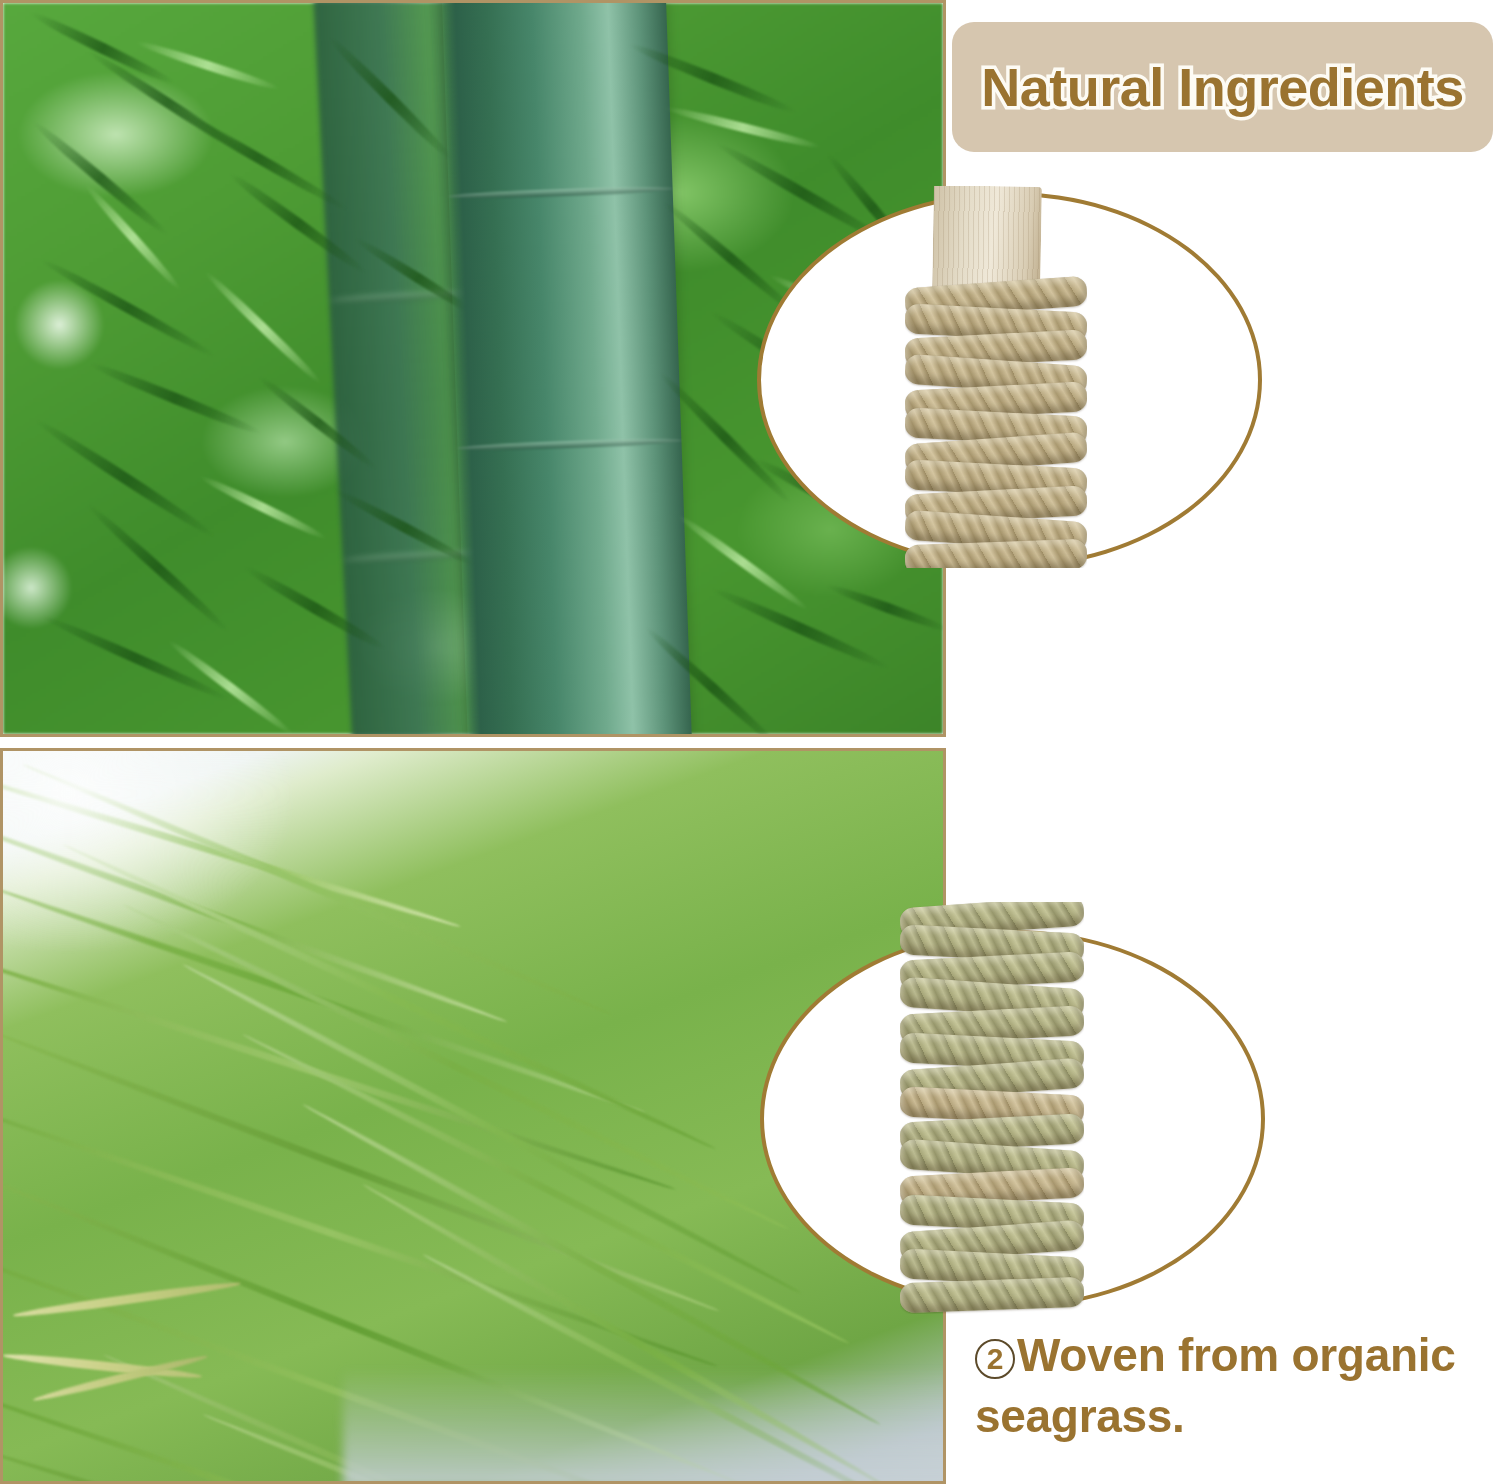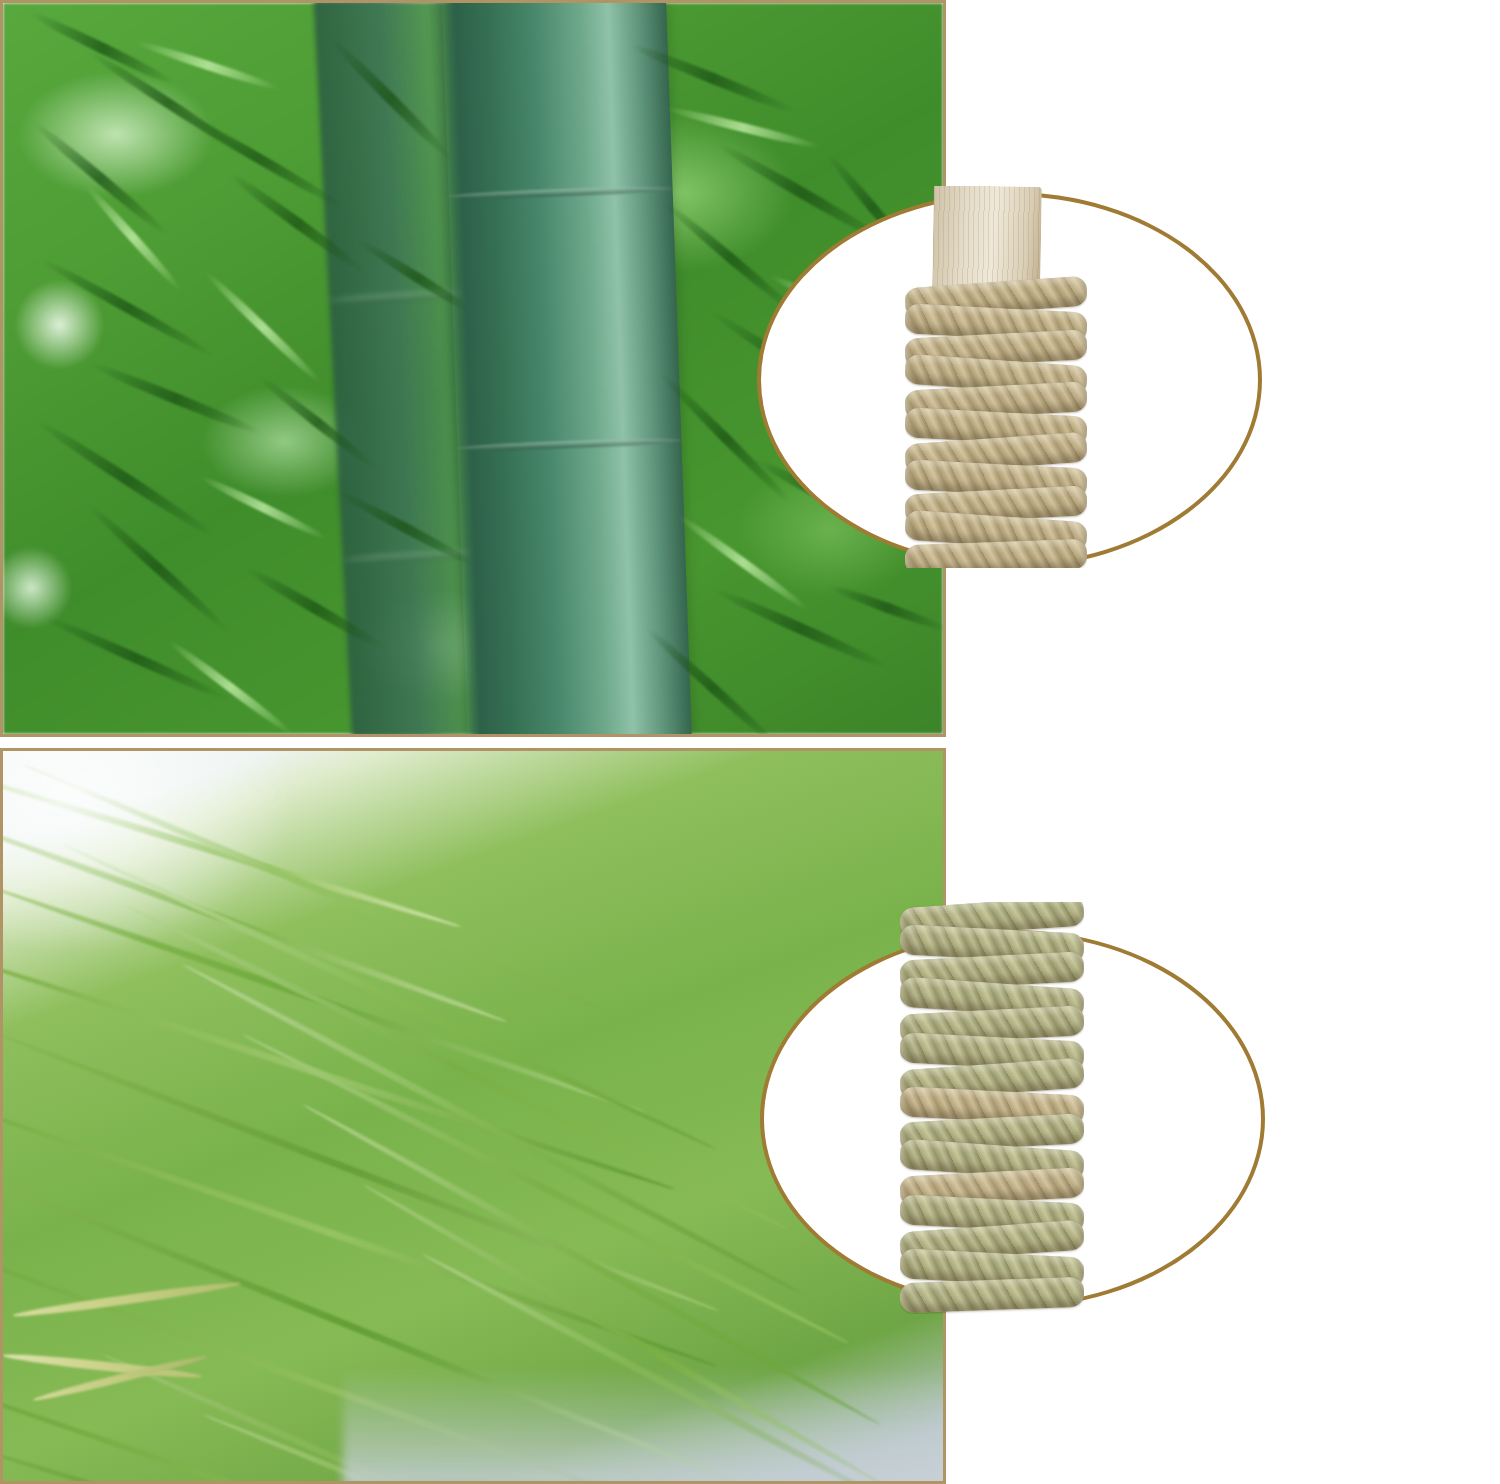--- a/index.html
+++ b/index.html
@@ -316,20 +316,23 @@
       <div class="blade" style="left:10px;  top:560px; width:230px; height:9px; background:linear-gradient(90deg,#d9dca0,#c6cf84,#b0bd6e); transform:rotate(-8deg);"></div>
       <div class="blade" style="left:0px;   top:600px; width:200px; height:9px; background:linear-gradient(90deg,#e0e2ae,#ccd28a,#b6c276); transform:rotate(6deg);"></div>
       <div class="blade" style="left:30px;  top:645px; width:180px; height:8px; background:linear-gradient(90deg,#d5d99b,#c2cb80,#a9b76a); transform:rotate(-14deg);"></div>
 
       <div style="position:absolute;left:-10px;top:-10px;width:300px;height:210px;background:radial-gradient(ellipse at 25% 25%, rgba(252,253,253,.95), rgba(250,252,252,0) 72%);filter:blur(3px);"></div>
 
       <div style="position:absolute;left:340px;bottom:-6px;width:620px;height:120px;background:linear-gradient(180deg, rgba(200,210,214,0), rgba(196,206,212,.9));filter:blur(5px);"></div>
     </div>
   </div>
 
+  <div id="title-banner">
+    <div id="title-text">Natural Ingredients</div>
+  </div>
 
   <div class="oval" id="oval-1"></div>
   <div class="stick-wrap" id="stick-1">
     <div class="bamboo-tip"></div>
     <div class="coil" style="top:96px;  transform:rotate(-4deg);"></div>
     <div class="coil" style="top:122px; transform:rotate(3deg);"></div>
     <div class="coil" style="top:148px; transform:rotate(-3deg);"></div>
     <div class="coil" style="top:174px; transform:rotate(4deg);"></div>
     <div class="coil" style="top:200px; transform:rotate(-3deg);"></div>
     <div class="coil" style="top:226px; transform:rotate(3deg);"></div>
@@ -353,14 +356,17 @@
     <div class="coil green" style="top:216px; transform:rotate(-3deg);"></div>
     <div class="coil green" style="top:243px; transform:rotate(4deg);"></div>
     <div class="coil" style="top:270px; transform:rotate(-3deg);"></div>
     <div class="coil green" style="top:297px; transform:rotate(3deg);"></div>
     <div class="coil green" style="top:324px; transform:rotate(-4deg);"></div>
     <div class="coil green" style="top:351px; transform:rotate(3deg);"></div>
     <div class="coil green" style="top:378px; transform:rotate(-2deg);"></div>
   </div>
 
 
+  <div class="caption" id="caption-2">
+    <span class="num-circle">2</span><span>Woven from organic seagrass.</span>
+  </div>
 
 </div>
 
 </body></html>

